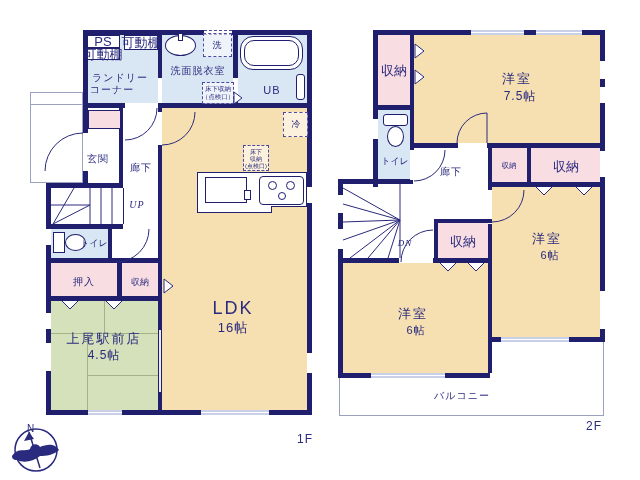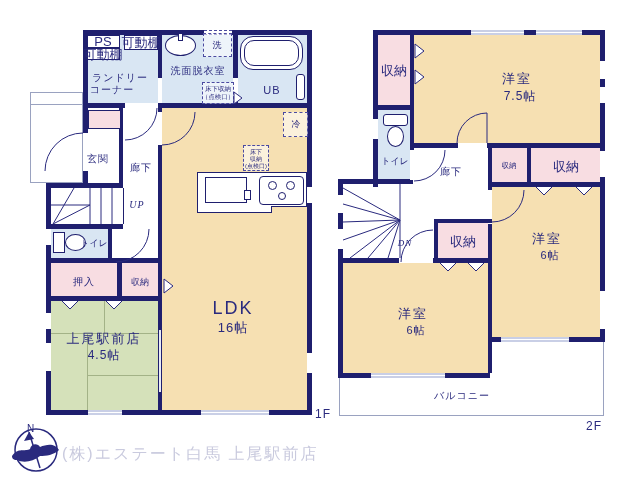--- a/index.html
+++ b/index.html
@@ -234,33 +234,32 @@
   <span class="lbl" style="left:98px;top:152px;margin-top:7px;">玄関</span>
   <span class="lbl" style="left:141px;top:168px;">廊下</span>
   <span class="lbl italic" style="left:137px;top:205px;font-size:10px;">UP</span>
   <span class="lbl small" style="left:94px;top:243px;font-size:9px;">トイレ</span>
   <span class="lbl" style="left:84px;top:282px;">押入</span>
   <span class="lbl small" style="left:140px;top:282px;font-size:9px;">収納</span>
   <span class="lbl mid" style="left:104px;top:338px;">上尾駅前店</span>
   <span class="lbl size" style="left:104px;top:355px;">4.5帖</span>
   <span class="lbl big" style="left:233px;top:308px;">LDK</span>
   <span class="lbl size" style="left:233px;top:327px;font-size:13px;">16帖</span>
-  <span class="lbl" style="left:305px;top:414px;font-size:12px;margin-left:18px;">1F</span>
+  <span class="lbl" style="left:305px;top:439px;font-size:12px;">1F</span>
 
   <span class="lbl small" style="left:394px;top:70px;">収納</span>
   <span class="lbl mid" style="left:517px;top:78px;">洋室</span>
   <span class="lbl size" style="left:520px;top:96px;">7.5帖</span>
   <span class="lbl small" style="left:395px;top:161px;font-size:9px;">トイレ</span>
   <span class="lbl" style="left:451px;top:172px;">廊下</span>
   <span class="lbl italic" style="left:405px;top:243px;font-size:9px;">DN</span>
   <span class="lbl tiny" style="left:509px;top:166px;font-size:7.5px;">収納</span>
   <span class="lbl small" style="left:566px;top:166px;">収納</span>
   <span class="lbl small" style="left:463px;top:241px;">収納</span>
   <span class="lbl mid" style="left:547px;top:238px;">洋室</span>
   <span class="lbl size" style="left:550px;top:255px;font-size:11px;">6帖</span>
   <span class="lbl mid" style="left:413px;top:313px;">洋室</span>
   <span class="lbl size" style="left:416px;top:330px;font-size:11px;">6帖</span>
   <span class="lbl" style="left:462px;top:396px;">バルコニー</span>
   <span class="lbl" style="left:594px;top:426px;font-size:12px;">2F</span>
 
   <span class="lbl" style="left:31px;top:429px;font-size:10px;color:#2a2a7e;">N</span>
-  <span style="position:absolute;left:62px;top:444px;font-size:16px;color:#c9cade;letter-spacing:2px;white-space:nowrap;">(株)エステート白馬 上尾駅前店</span>
 </div>
 
 </body></html>

